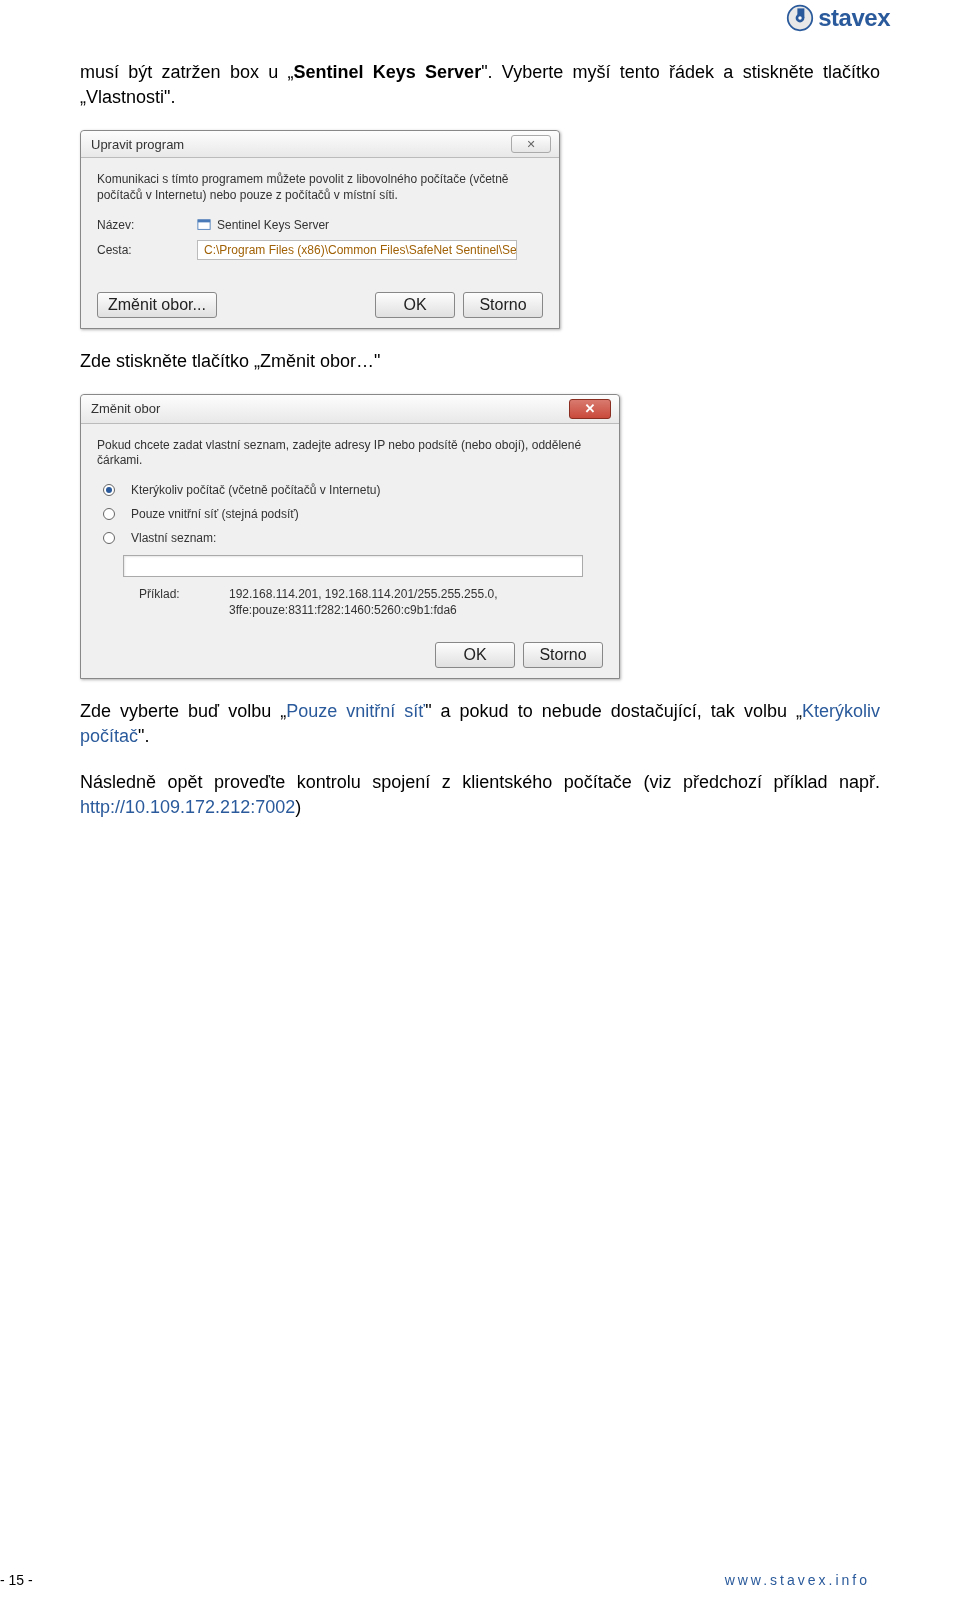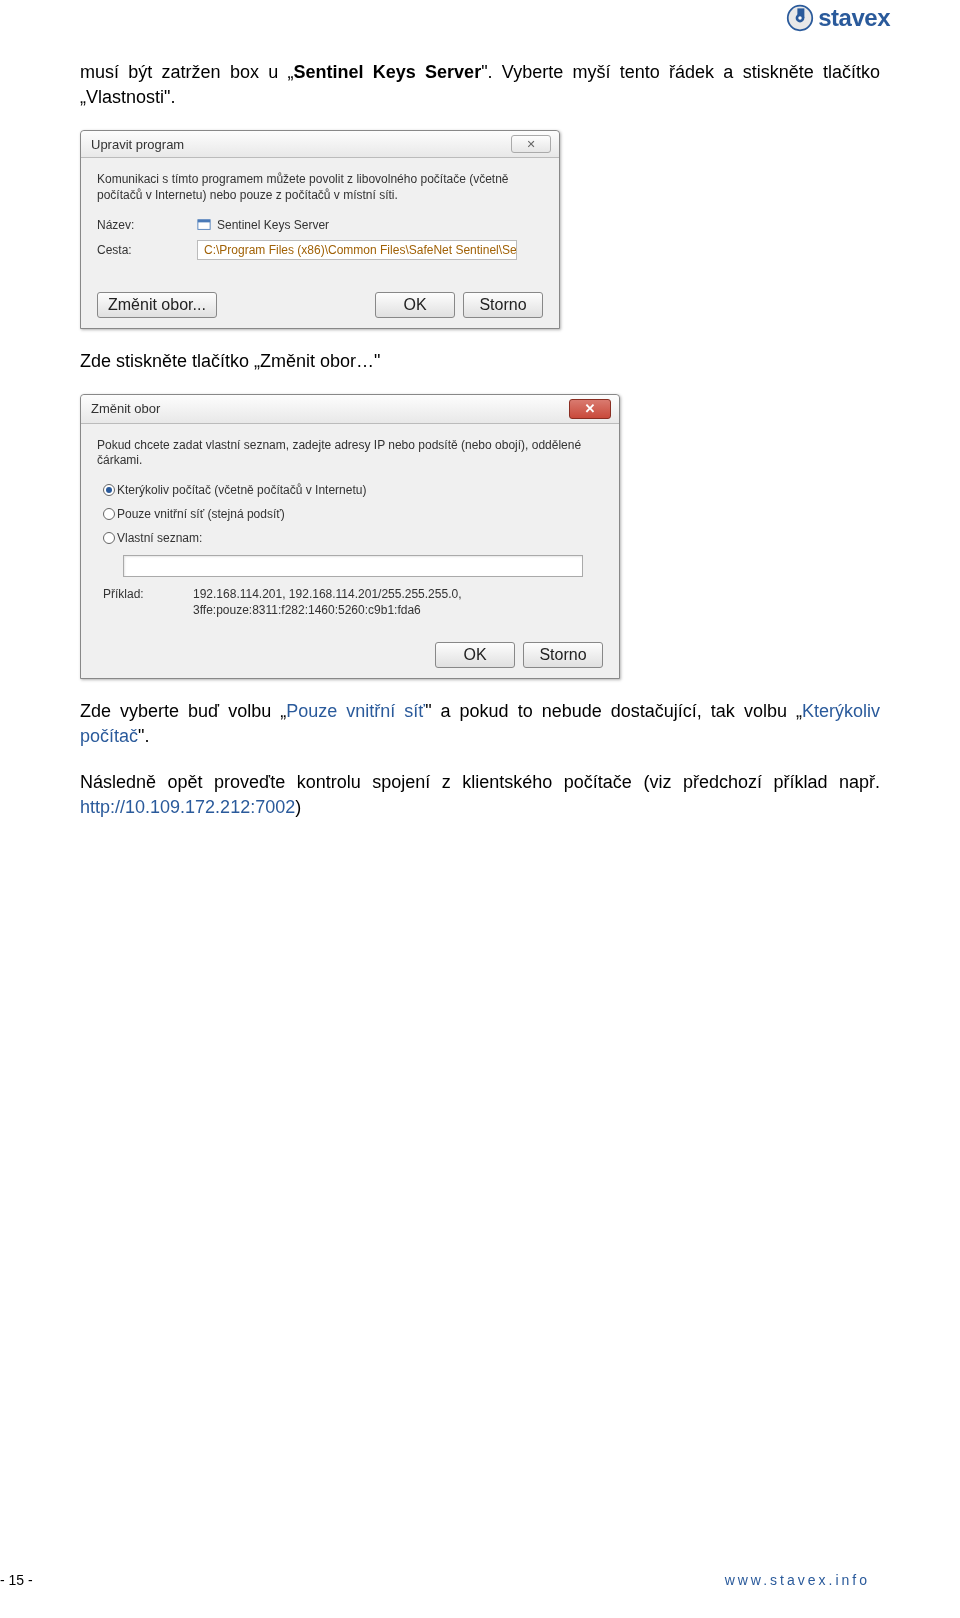--- a/index.html
+++ b/index.html
@@ -142,21 +142,21 @@
     color: #222;
     text-align: center;
   }
   .spacer { flex: 1; }
 
   
   .dlg2 { width: 540px; }
   .radio-row {
     display: flex;
     align-items: center;
-    gap: 2px;
+    gap: 16px;
     margin: 10px 0;
     font-size: 12px;
     color: #333;
     padding-left: 6px;
   }
   .radio {
     width: 12px;
     height: 12px;
     border: 1px solid #666;
     border-radius: 50%;
@@ -180,20 +180,21 @@
     border: 1px solid #aaa;
     box-shadow: inset 1px 1px 2px rgba(0,0,0,0.1);
   }
   .example-row {
     display: flex;
     gap: 10px;
     margin-top: 6px;
     padding-left: 6px;
     font-size: 12px;
     color: #333;
+    margin-left: 36px;
   }
   .example-label { width: 80px; flex-shrink: 0; }
   .example-text { line-height: 1.3; }
 
   
   .page-footer {
     position: absolute;
     bottom: 30px;
     left: 0;
     width: 100%;

